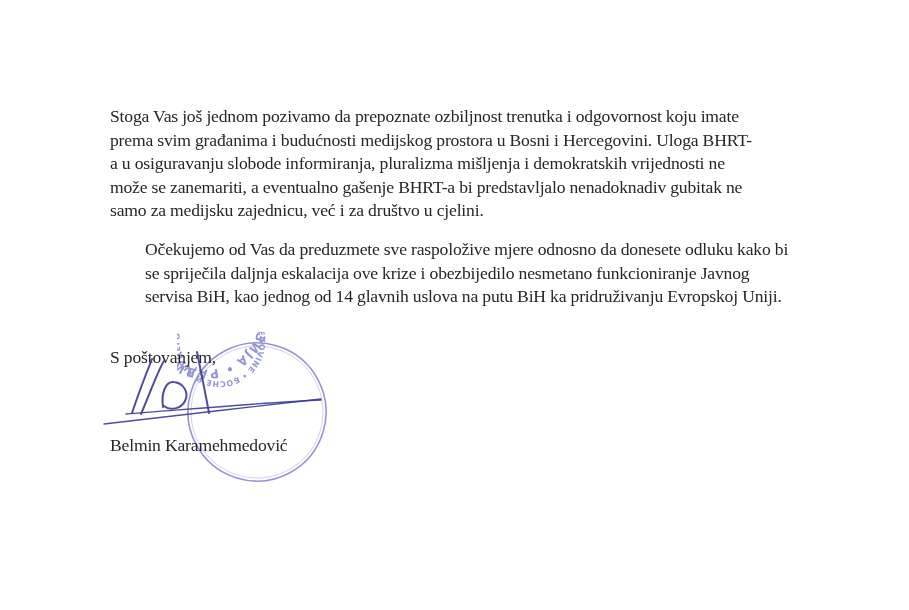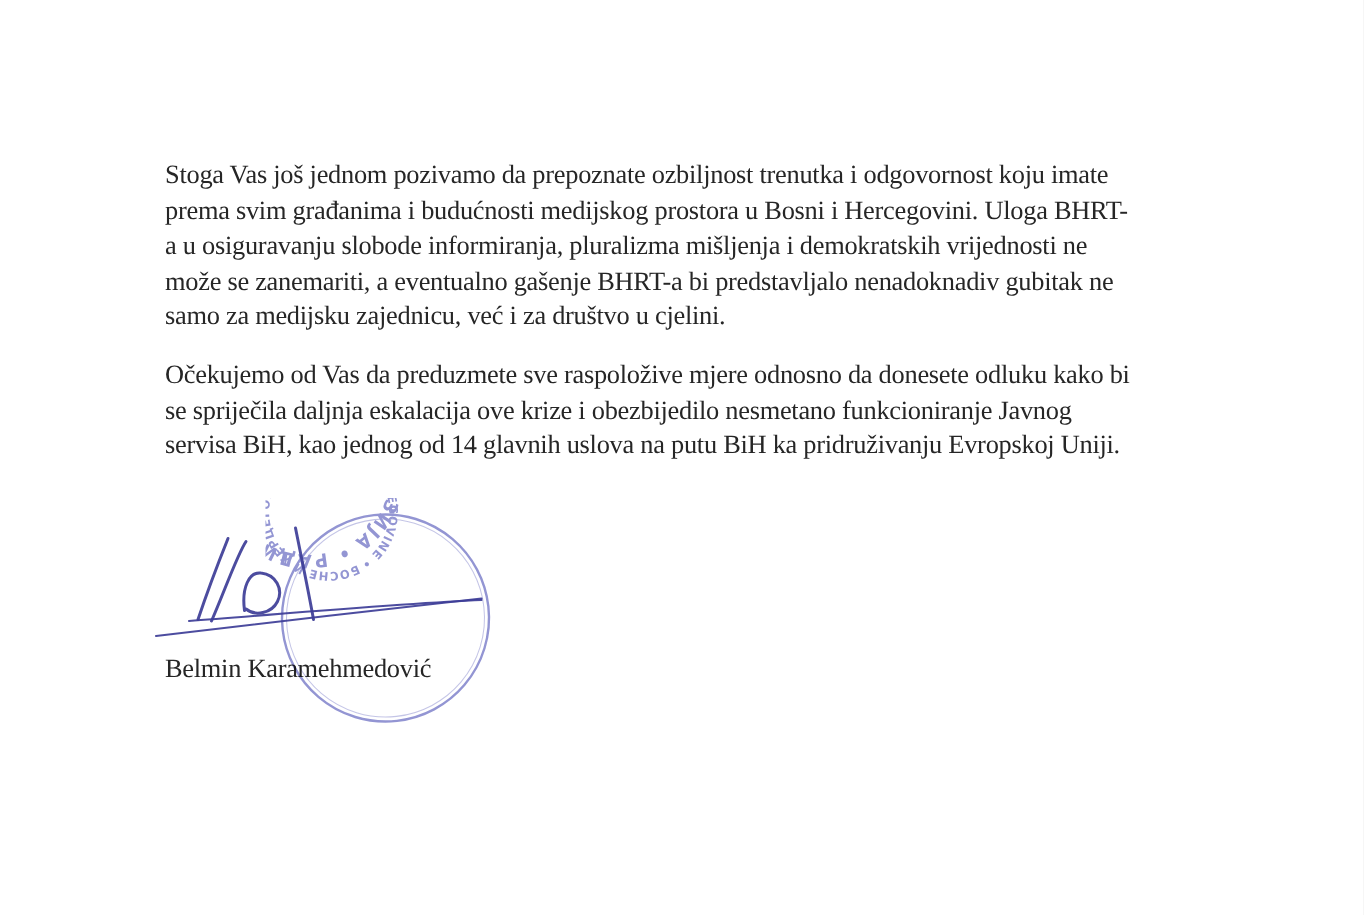--- a/index.html
+++ b/index.html
@@ -22,21 +22,21 @@
     position:absolute;
     left:110px;
     width:720px;
     font-size:17.6px;
     line-height:23.6px;
     letter-spacing:-0.18px;
     white-space:pre-line;
     -webkit-font-smoothing:antialiased;
   }
   .p1{top:105px;}
-  .p2{top:238px;}
+  .p2{top:238px;margin-left:35px;}
   .closing{top:346px;width:300px;}
   .sig-name{top:406px;width:400px;margin-top:28px;}
   .sig-title{top:430px;width:420px;}
   .sig-svg{
     position:absolute;left:0;top:0;width:909px;height:610px;
     pointer-events:none;
   }
   .sig-path{
     fill:none;
     stroke:var(--ink-color);
@@ -70,20 +70,21 @@
   <div class="para p1">Stoga Vas još jednom pozivamo da prepoznate ozbiljnost trenutka i odgovornost koju imate
 prema svim građanima i budućnosti medijskog prostora u Bosni i Hercegovini. Uloga BHRT-
 a u osiguravanju slobode informiranja, pluralizma mišljenja i demokratskih vrijednosti ne
 može se zanemariti, a eventualno gašenje BHRT-a bi predstavljalo nenadoknadiv gubitak ne
 samo za medijsku zajednicu, već i za društvo u cjelini.</div>
 
   <div class="para p2">Očekujemo od Vas da preduzmete sve raspoložive mjere odnosno da donesete odluku kako bi
 se spriječila daljnja eskalacija ove krize i obezbijedilo nesmetano funkcioniranje Javnog
 servisa BiH, kao jednog od 14 glavnih uslova na putu BiH ka pridruživanju Evropskoj Uniji.</div>
 
+  <div class="para closing">S poštovanjem,</div>
 
   <div class="para sig-name">Belmin Karamehmedović</div>
 
 
   <svg class="stamp-svg" viewBox="-80 -80 160 160" aria-hidden="true">
     <g transform="rotate(62)">
       <circle class="stamp-ring" r="69" stroke-width="1.6"></circle>
       <circle class="stamp-ring" r="66" stroke-width="0.7" opacity="0.55"></circle>
       <defs>
         <path id="outerRing" d="M -55 0 A 55 55 0 1 1 -55 -0.05"></path>

